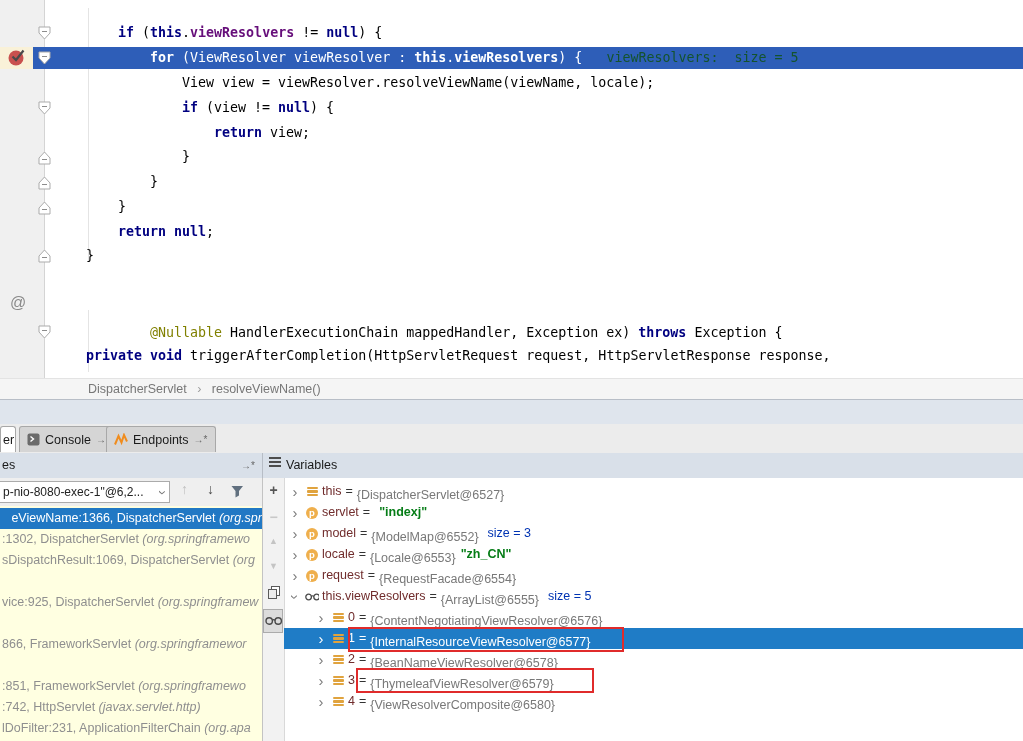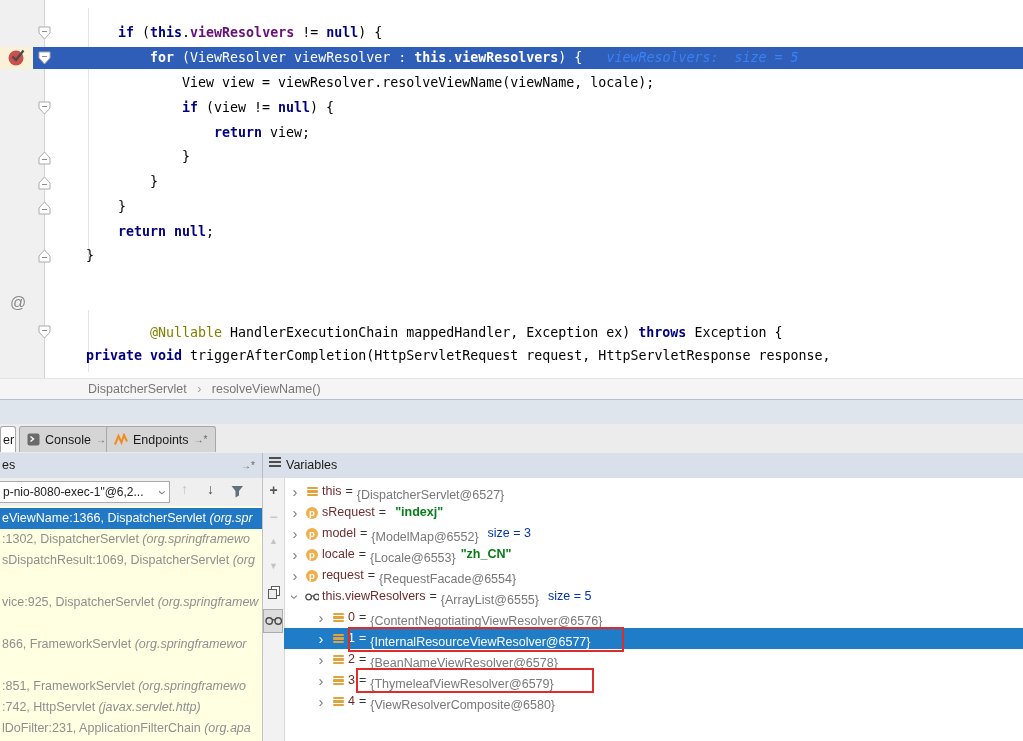--- a/index.html
+++ b/index.html
@@ -12,21 +12,21 @@
   #exec-row{position:absolute;left:33px;right:0;top:47px;height:22px;background:#2E5EB8;}
   #exec-gutter{position:absolute;left:0;top:47px;width:33px;height:22px;background:#F9F1D8;}
   #breakpoint{position:absolute;left:7px;top:47px;width:20px;height:20px;}
   #at-icon{position:absolute;left:10px;top:294px;font-size:16px;color:#8A8A8A;}
   .code-line{position:absolute;height:22px;line-height:22px;white-space:pre;
              font-family:"DejaVu Sans Mono",monospace;font-size:13.3px;color:#000;}
   .seg-k{color:#000080;font-weight:bold;}
   .seg-f{color:#660E7A;font-weight:bold;}
   .seg-a{color:#808000;}
   .seg-p{color:#000;}
-  .seg-h{color:#3b82f6;font-style:italic;}
+  .seg-h{color:#14532d;}
   .code-line.exec .seg-k,.code-line.exec .seg-f{color:#fff;font-weight:bold;}
   .code-line.exec .seg-p{color:#fff;}
   .fold{position:absolute;left:37px;width:15px;height:15px;}
   
   #breadcrumb{position:absolute;left:0;top:378px;width:1023px;height:21px;background:#F5F5F5;
               border-top:1px solid #E3E3E3;font-size:12.5px;color:#777;line-height:21px;}
   #breadcrumb .bc{display:inline-block;}
   #breadcrumb .bc-sep{color:#9B9B9B;padding:0 7px;}
   
   #band{position:absolute;left:0;top:399px;width:1023px;height:25px;background:#DFE5ED;border-top:1px solid #B8BEC7;}
@@ -198,21 +198,21 @@
       </div>
       <span class="fnav" style="left:181px;color:#BFBFBF;">↑</span>
       <span class="fnav" style="left:207px;color:#4A4A4A;">↓</span>
       <span class="fnav" style="left:230px;top:6px;">
         <svg width="15" height="15">
             <path d="M1.5,2 H13 L9,7 V11.5 L5.5,13.5 V7 Z" fill="#61707F"></path>
           </svg>
       </span>
     </div>
     <div id="frames-list">
-        <div class="frame-row sel" style="top: 2px;"><span class="fr-main">eViewName:1366, DispatcherServlet </span><span class="fr-pkg">(org.spr</span></div>
+        <div class="frame-row sel" style="top: 2px; text-align: right;"><span class="fr-main">eViewName:1366, DispatcherServlet </span><span class="fr-pkg">(org.spr</span></div>
         <div class="frame-row" style="top: 23px;"><span class="fr-main">:1302, DispatcherServlet </span><span class="fr-pkg">(org.springframewo</span></div>
         <div class="frame-row" style="top: 44px;"><span class="fr-main">sDispatchResult:1069, DispatcherServlet </span><span class="fr-pkg">(org</span></div>
         <div class="frame-row" style="top: 86px;"><span class="fr-main">vice:925, DispatcherServlet </span><span class="fr-pkg">(org.springframew</span></div>
         <div class="frame-row" style="top: 128px;"><span class="fr-main">866, FrameworkServlet </span><span class="fr-pkg">(org.springframewor</span></div>
         <div class="frame-row" style="top: 170px;"><span class="fr-main">:851, FrameworkServlet </span><span class="fr-pkg">(org.springframewo</span></div>
         <div class="frame-row" style="top: 191px;"><span class="fr-main">:742, HttpServlet </span><span class="fr-pkg">(javax.servlet.http)</span></div>
         <div class="frame-row" style="top: 212px;"><span class="fr-main">lDoFilter:231, ApplicationFilterChain </span><span class="fr-pkg">(org.apa</span></div>
       </div>
   </div>
   <div id="frames-sep"></div>
@@ -250,21 +250,21 @@
           </span>
           <span class="vname">this</span>
           <span class="veq">=</span>
           <span class="vref">{DispatcherServlet@6527}</span>
         </div>
         <div class="var-row d0" style="top: 24px;">
           <span class="chev">›</span>
           <span class="vicon">
             <span class="icon-p">p</span>
           </span>
-          <span class="vname">sRequest</span>
+          <span class="vname">servlet</span>
           <span class="veq">=</span>
           <span class="vstr">"indexj"</span>
         </div>
         <div class="var-row d0" style="top: 45px;">
           <span class="chev">›</span>
           <span class="vicon">
             <span class="icon-p">p</span>
           </span>
           <span class="vname">model</span>
           <span class="veq">=</span>

